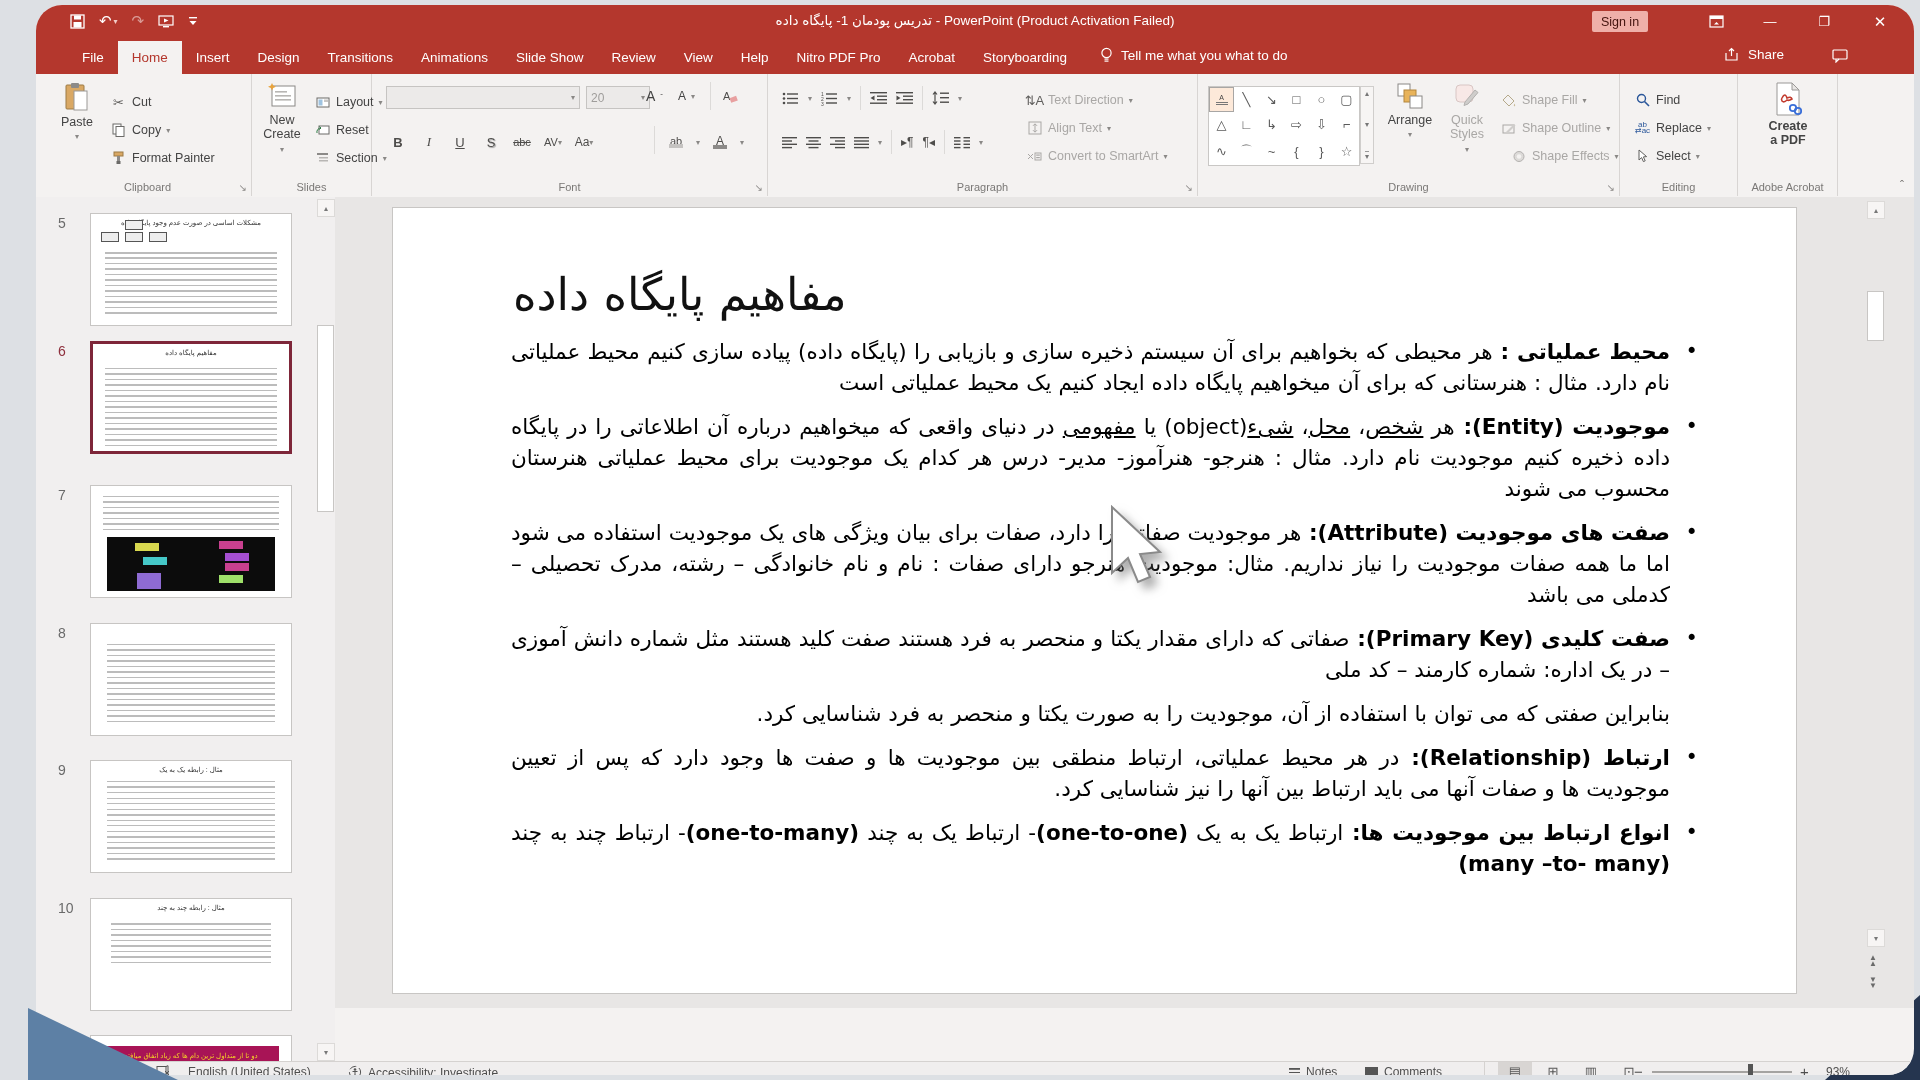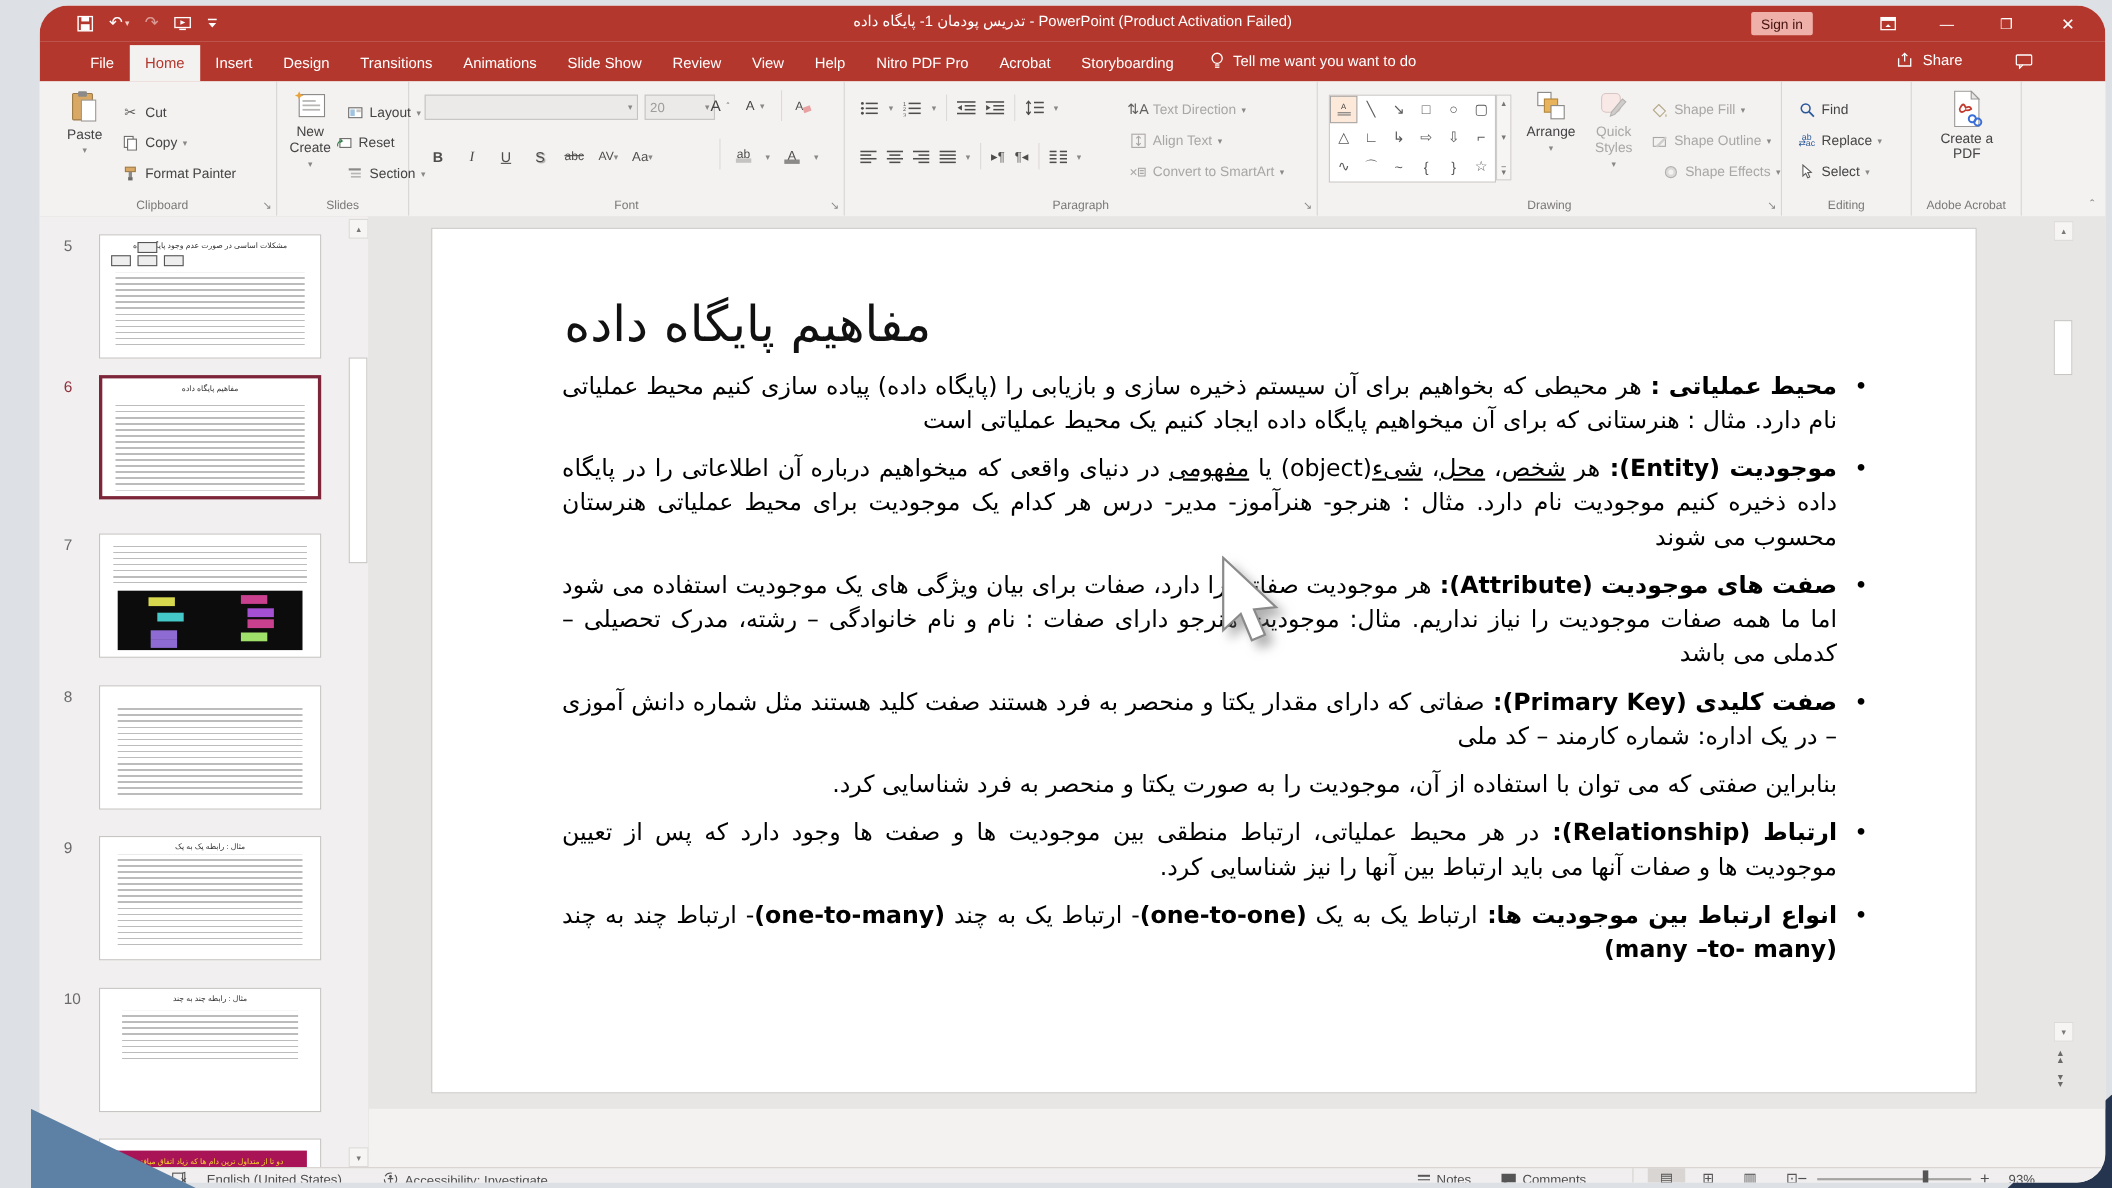--- a/index.html
+++ b/index.html
@@ -155,21 +155,21 @@
         <div class="rtab">Storyboarding</div>
       </div>
     <div id="tellme">
       <span>
         <svg width="13" height="17" viewBox="0 0 13 17">
             <circle cx="6.5" cy="6" r="4.6" fill="none" stroke="#fff" stroke-width="1.2"></circle>
             <rect x="4.5" y="11.5" width="4" height="1.2" fill="#fff"></rect>
             <rect x="4.5" y="13.5" width="4" height="1.2" fill="#fff"></rect>
           </svg>
       </span>
-      <span>Tell me want you want to do</span>
+      <span>Tell me what you what to do</span>
     </div>
     <div id="share-box">
       <span>
         <svg width="16" height="15" viewBox="0 0 16 15">
             <path d="M2 6 v7 h11 v-7" fill="none" stroke="#fff" stroke-width="1.2"></path>
             <path d="M7.5 9 V1.5 M5 4 l2.5-2.5 L10 4" fill="none" stroke="#fff" stroke-width="1.2"></path>
           </svg>
       </span>
       <span>Share</span>
     </div>
@@ -240,21 +240,21 @@
           <span class="ficon">
             <svg width="14" height="11" viewBox="0 0 14 11">
                 <rect x="1" y="1" width="12" height="9" fill="#fff" stroke="#6b6a68"></rect>
                 <rect x="2.5" y="2.5" width="4" height="6" fill="#9fc3e0"></rect>
                 <rect x="8" y="2.5" width="4" height="2.5" fill="#c8c6c4"></rect>
               </svg>
           </span>
           <span>Layout</span>
             <span class="chev">▾</span>
         </div>
-        <div class="smbtn" style="left:52px;top:44px;justify-content:space-between;">
+        <div class="smbtn" style="left:62px;top:44px;justify-content:space-between;">
           <span class="ficon">
             <svg width="14" height="12" viewBox="0 0 14 12">
                 <rect x="3" y="2" width="10" height="8" fill="#fff" stroke="#6b6a68"></rect>
                 <path d="M1 9 a4 4 0 0 1 4-5 l-1.5-1.5 M5 4 l-1.6 1.6" fill="none" stroke="#2f7d46"></path>
               </svg>
           </span>
           <span>Reset</span>
         </div>
         <div class="smbtn" style="left:62px;top:72px;">
           <span class="ficon">
@@ -575,21 +575,21 @@
         <div class="bigbtn" style="left:20px;width:60px;">
           <span>
             <svg width="30" height="34" viewBox="0 0 30 34">
                 <path d="M4 1 h15 l7 7 v25 h-22 Z" fill="#fff" stroke="#9a9896"></path>
                 <path d="M19 1 l7 7 h-7 Z" fill="#e8e6e4" stroke="#9a9896"></path>
                 <path d="M9 16 q3-6 5 0 q4-2 5 1 q-3 2 -5 1 q-3 3 -5 1 q-1-2 0-3" fill="none" stroke="#c23b2e" stroke-width="1.6"></path>
                 <circle cx="20" cy="26" r="3.2" fill="none" stroke="#3a6fd8" stroke-width="1.8"></circle>
                 <circle cx="25" cy="29" r="3.2" fill="none" stroke="#3a6fd8" stroke-width="1.8"></circle>
               </svg>
           </span>
-          <span style="width:48px;line-height:1.15;">Create a PDF</span>
+          <span style="width:48px;line-height:1.15;font-weight:bold;">Create a PDF</span>
         </div>
         <div class="glabel">Adobe Acrobat</div>
       </div>
 
       <div style="position:absolute;right:10px;bottom:4px;font-size:12px;color:#7a7876;">ˆ</div>
     </div>
 
     <div id="panel">
         <div class="thumb-row" style="top: 16px;">
           <div class="tnum">5</div>

